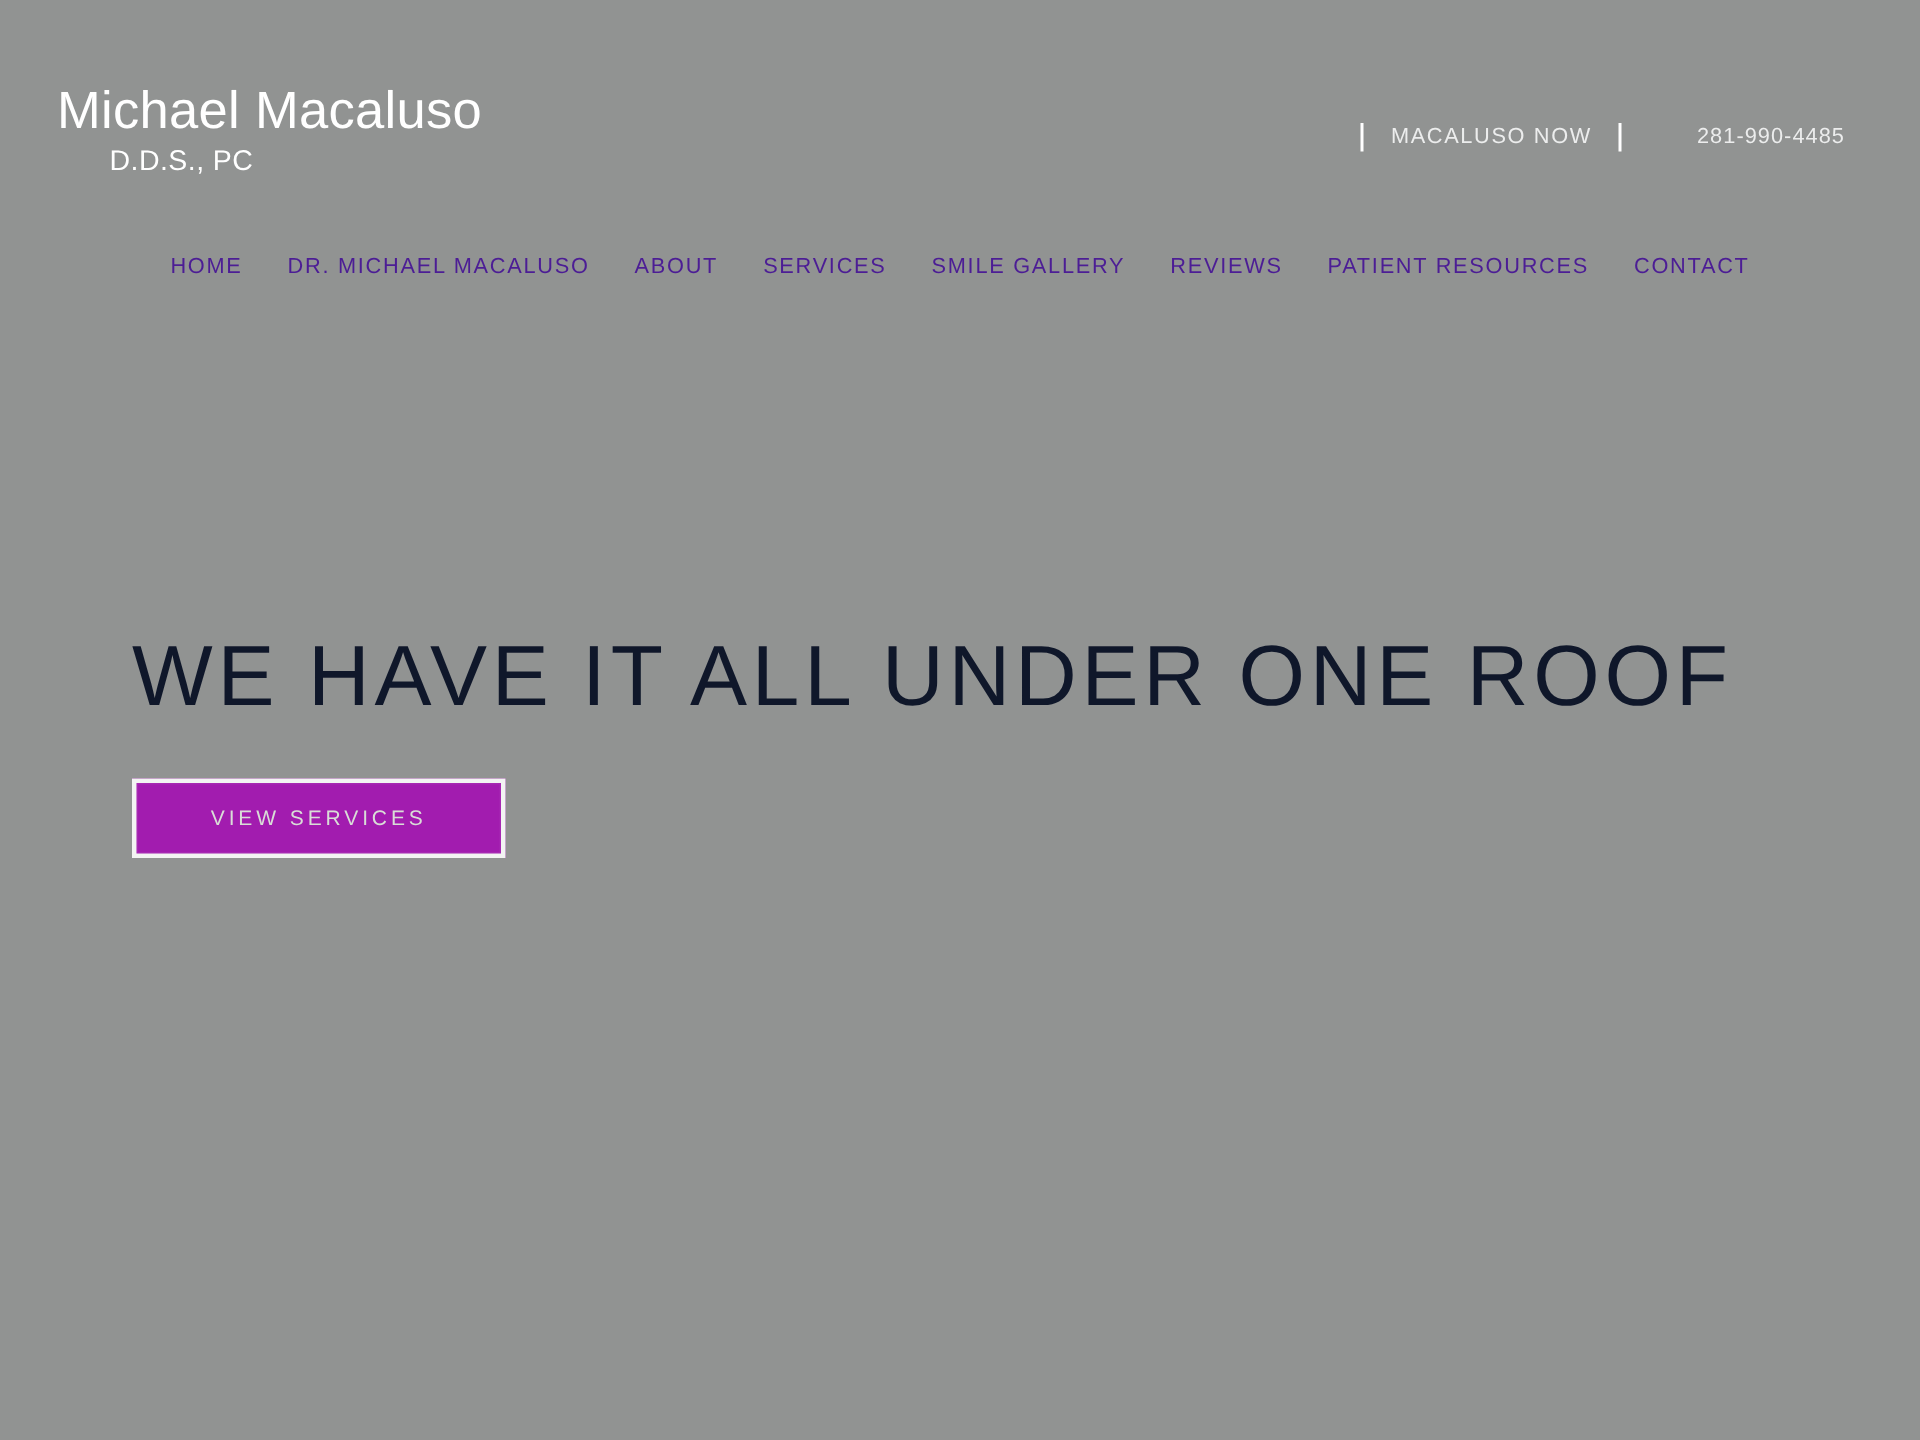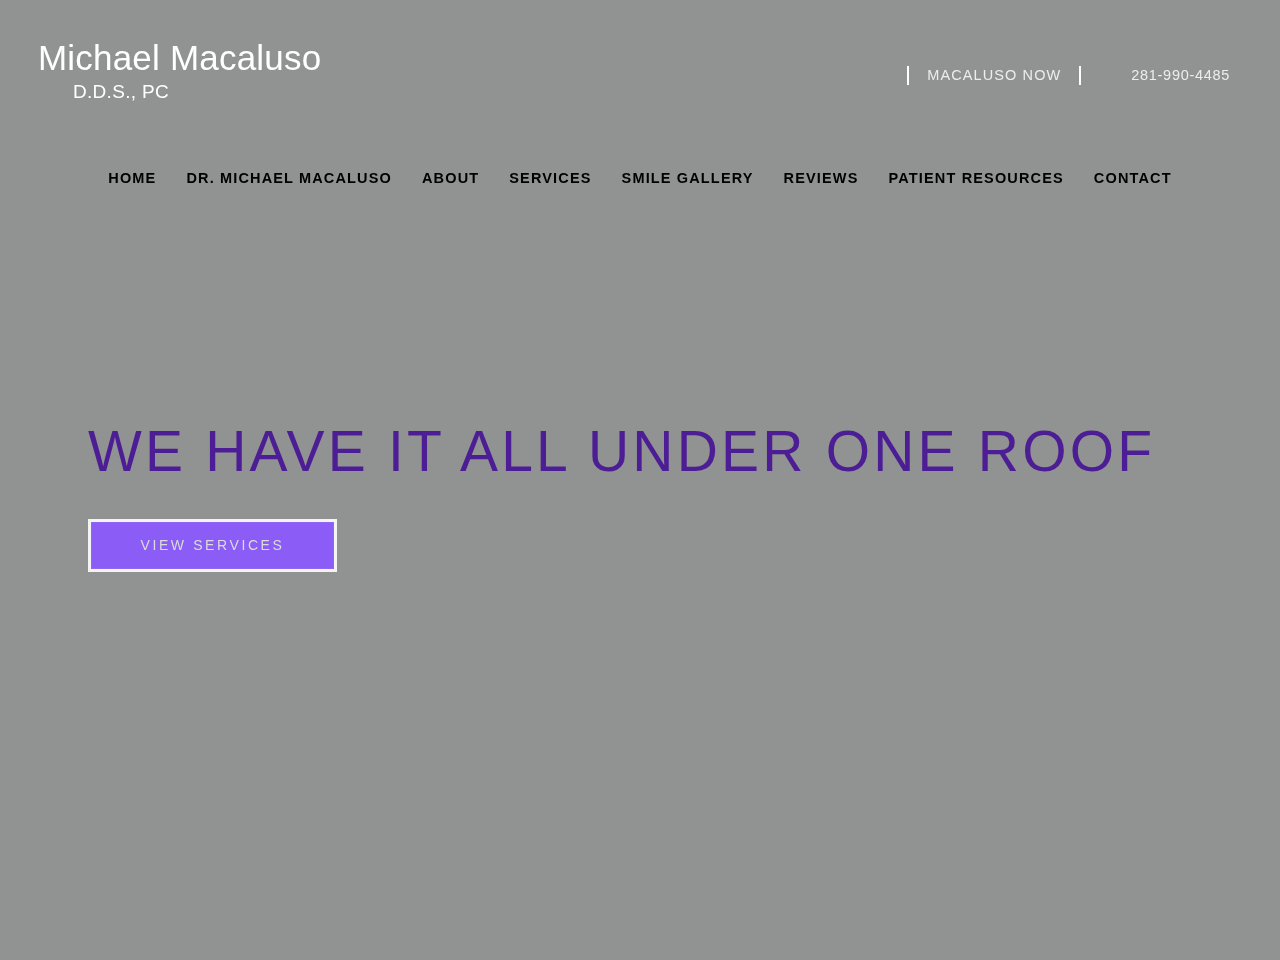--- a/index.html
+++ b/index.html
@@ -22,21 +22,21 @@
   .hero {
     position: absolute;
     inset: 0;
     background: #919392;
     display: block;
   }
 
   
   .topbar {
     position: absolute;
-    top: 0;
+    top: 16px;
     left: 0;
     width: 1280px;
     height: 130px;
   }
 
   .brand {
     position: absolute;
     left: 38px;
     top: 38px;
     line-height: 1;
@@ -102,58 +102,58 @@
   .nav-list {
     list-style: none;
     display: flex;
     align-items: center;
   }
   .nav-list li { display: block; }
   .nav-link {
     display: block;
     font-size: 14.5px;
     letter-spacing: 1.15px;
-    color: #000000;
+    color: #4c1d95;
     text-decoration: none;
     text-transform: uppercase;
-    font-weight: 700;
+    font-weight: 400;
     white-space: nowrap;
     padding: 0 15px;
     line-height: 1;
     margin-top: 24px;
   }
 
   
   .hero-content {
     position: absolute;
     left: 88px;
     top: 420px;
     width: 1110px;
   }
   .hero-title {
     font-size: 57px;
     font-weight: 200;
-    color: #4c1d95;
+    color: #0f172a;
     letter-spacing: 3.2px;
     text-transform: uppercase;
     line-height: 1.12;
     white-space: nowrap;
     margin: 0;
   }
 
   .cta-wrap {
     margin-top: 35px;
   }
   .cta-button {
     display: inline-block;
     width: 249px;
     height: 53px;
     line-height: 47px;
     text-align: center;
-    background: #8b5cf6;
+    background: #a21caf;
     border: 3px solid #f3f4f3;
     color: #d9ddd7;
     font-size: 14px;
     letter-spacing: 2.6px;
     text-transform: uppercase;
     text-decoration: none;
     font-weight: 400;
     box-shadow: inset 0 0 0 1px rgba(255,255,255,0.06);
   }
 </style>

